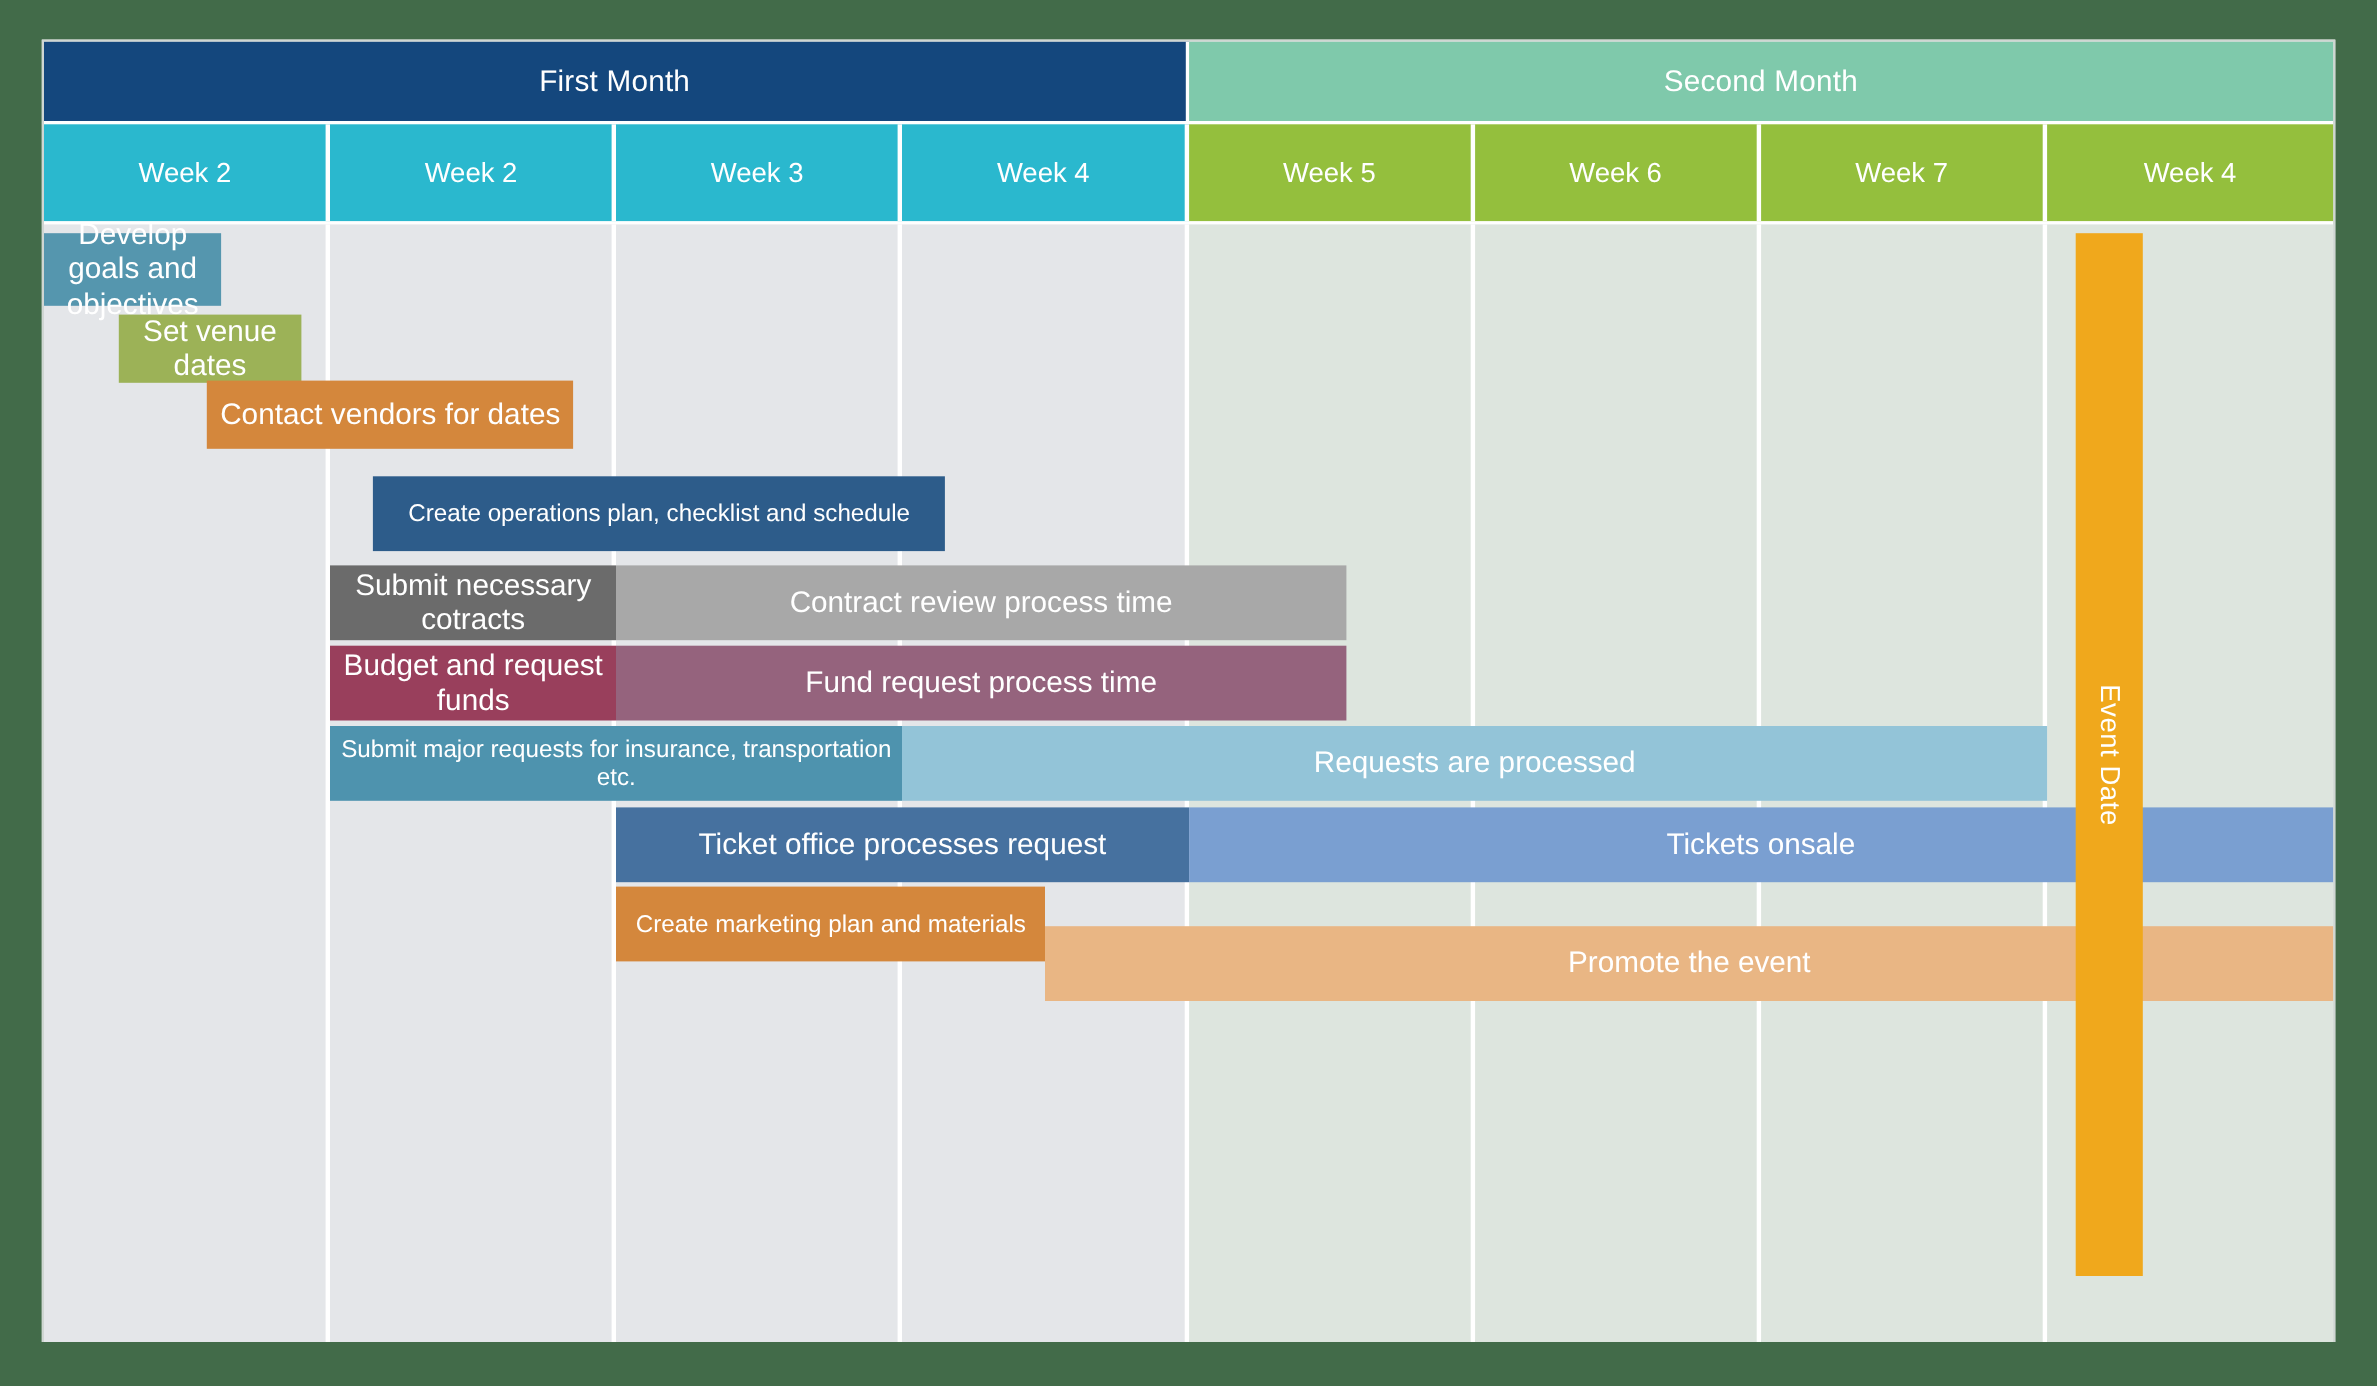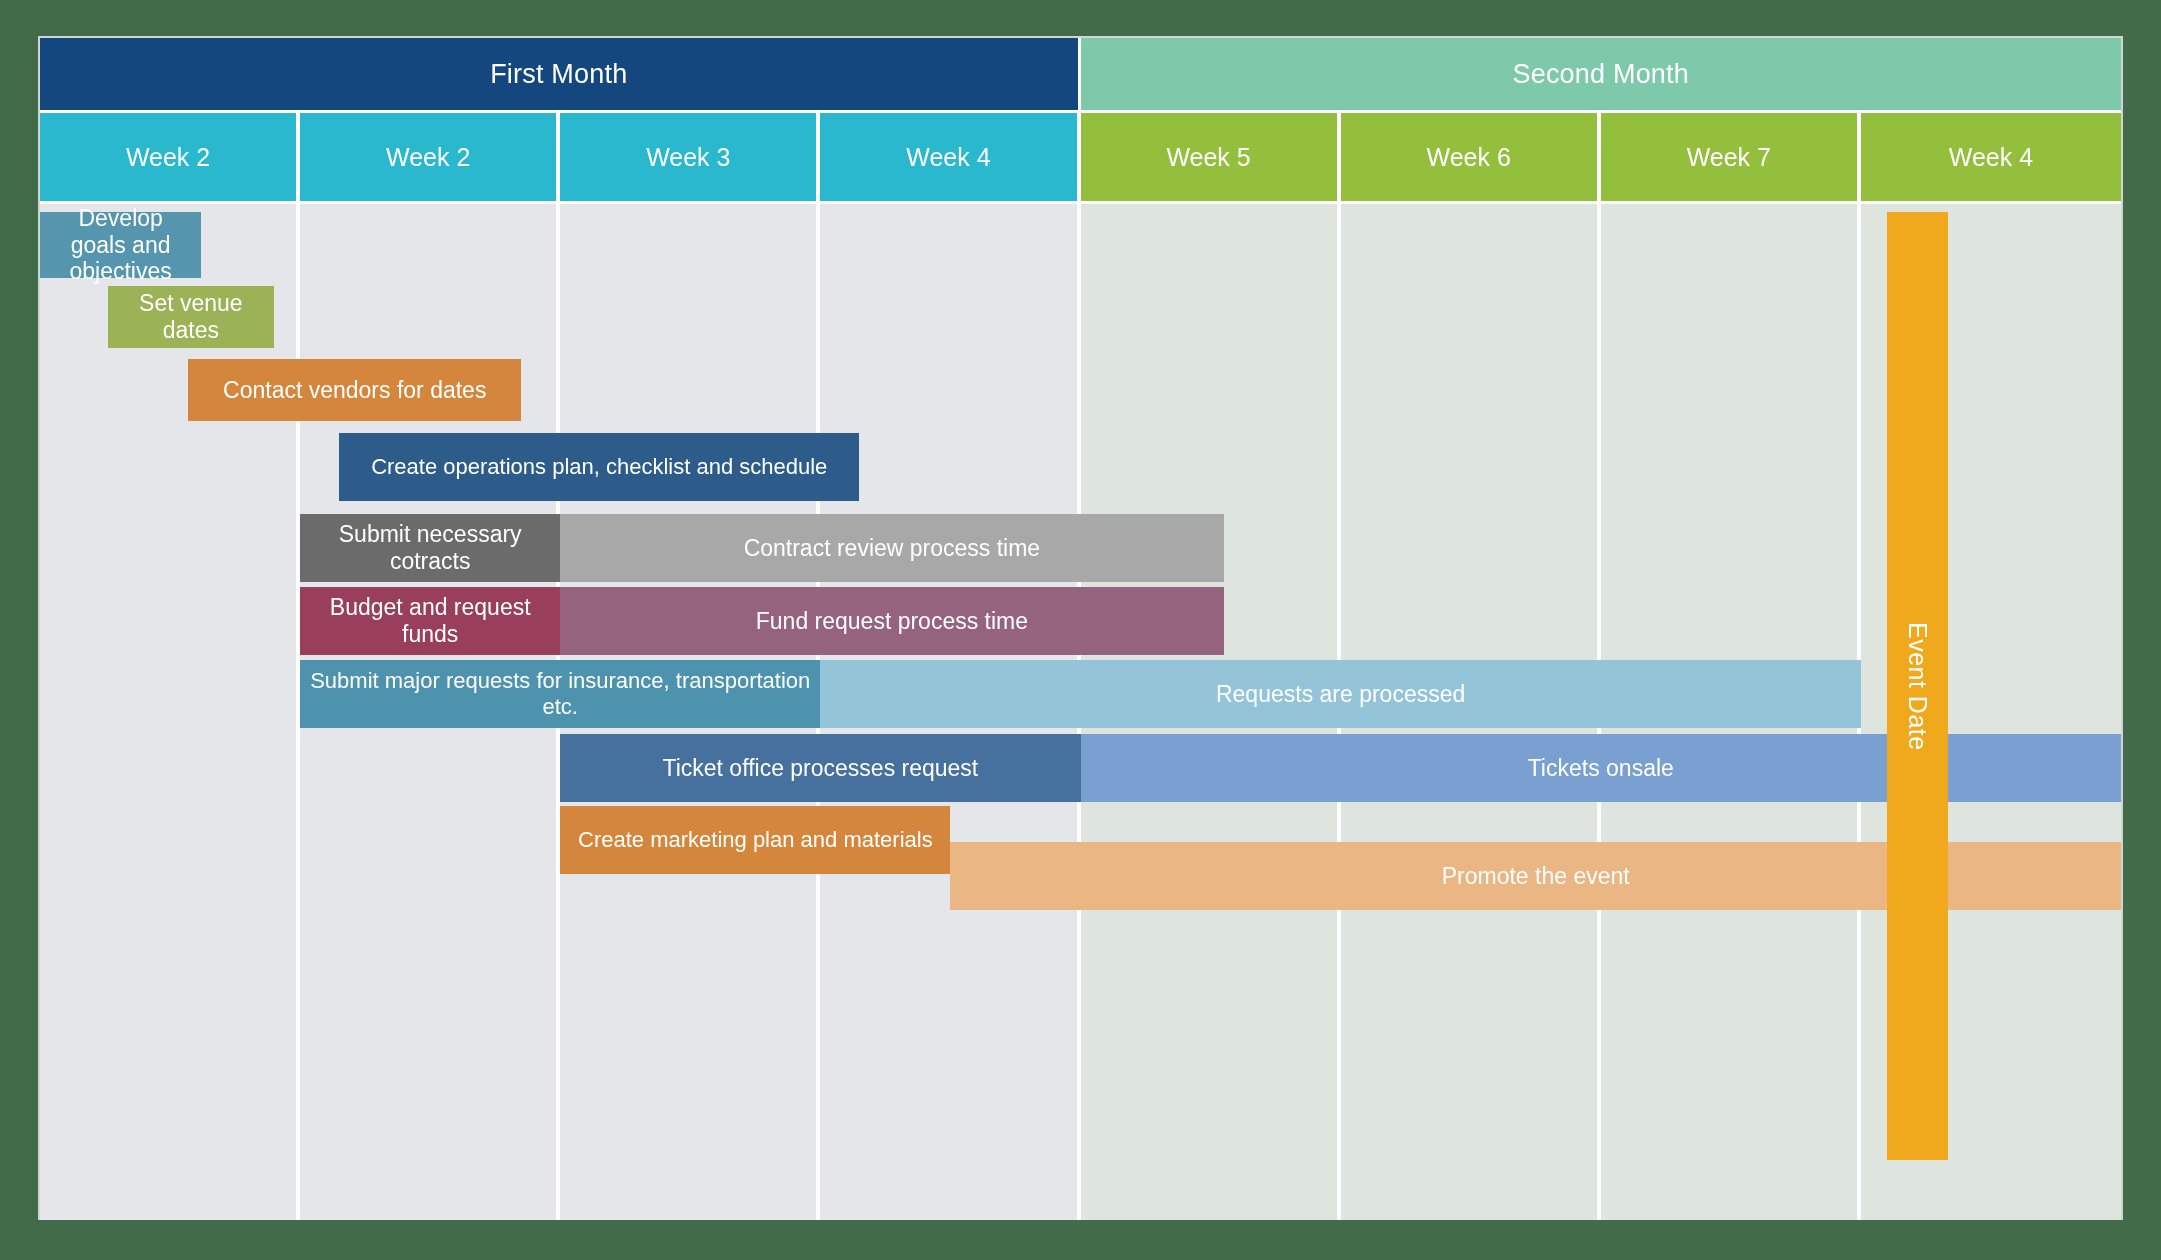--- a/index.html
+++ b/index.html
@@ -65,21 +65,21 @@
   .col:last-child { border-right: none; }
   
   #bars {
     position: absolute; left: 0; top: 166px;
     width: 100%; height: 1016px;
   }
   .bar {
     position: absolute;
     display: flex; align-items: center; justify-content: center;
     color: #ffffff;
-    font-size: 23px;
+    font-size: 27px;
     line-height: 1.16;
     text-align: center;
     padding: 2px 10px;
     white-space: pre-line;
   }
   .bar.small { font-size: 22px; }
   
   #event-bar {
     position: absolute;
     display: flex; align-items: center; justify-content: center;
@@ -120,21 +120,21 @@
         <div class="col" style="width: 260.125px; background: rgb(228, 230, 233);"></div>
         <div class="col" style="width: 260.125px; background: rgb(221, 229, 222);"></div>
         <div class="col" style="width: 260.125px; background: rgb(221, 229, 222);"></div>
         <div class="col" style="width: 260.125px; background: rgb(221, 229, 222);"></div>
         <div class="col" style="width: 260.125px; background: rgb(221, 229, 222);"></div>
       </div>
 
     <div id="bars">
         <div class="bar" style="left: 0px; width: 161.278px; top: 8px; height: 66px; background: rgb(85, 150, 174);">Develop goals and objectives</div>
         <div class="bar" style="left: 67.6325px; width: 166.48px; top: 82px; height: 62px; background: rgb(156, 178, 87);">Set venue dates</div>
-        <div class="bar" style="left: 148.271px; width: 332.96px; top: 155px; height: 62px; background: rgb(212, 135, 60);">Contact vendors for dates</div>
+        <div class="bar" style="left: 148.271px; width: 332.96px; top: 142px; height: 62px; background: rgb(212, 135, 60);">Contact vendors for dates</div>
         <div class="bar small" style="left: 260.125px; width: 520.25px; top: 229px; height: 68px; background: rgb(45, 92, 138); margin-left: 39px;">Create operations plan, checklist and schedule</div>
         <div class="bar" style="left: 260.125px; width: 260.125px; top: 310px; height: 68px; background: rgb(107, 107, 107);">Submit necessary cotracts</div>
         <div class="bar" style="left: 520.25px; width: 663.319px; top: 310px; height: 68px; background: rgb(168, 168, 168);">Contract review process time</div>
         <div class="bar" style="left: 260.125px; width: 260.125px; top: 383px; height: 68px; background: rgb(153, 63, 92);">Budget and request funds</div>
         <div class="bar" style="left: 520.25px; width: 663.319px; top: 383px; height: 68px; background: rgb(149, 99, 125);">Fund request process time</div>
         <div class="bar small" style="left: 260.125px; width: 520.25px; top: 456px; height: 68px; background: rgb(78, 147, 174);">Submit major requests for insurance, transportation etc.</div>
         <div class="bar" style="left: 780.375px; width: 1040.5px; top: 456px; height: 68px; background: rgb(147, 196, 216);">Requests are processed</div>
         <div class="bar" style="left: 520.25px; width: 520.25px; top: 530px; height: 68px; background: rgb(70, 113, 159);">Ticket office processes request</div>
         <div class="bar" style="left: 1040.5px; width: 1040.5px; top: 530px; height: 68px; background: rgb(122, 159, 209);">Tickets onsale</div>
         <div class="bar small" style="left: 520.25px; width: 390.188px; top: 602px; height: 68px; background: rgb(212, 135, 60);">Create marketing plan and materials</div>

